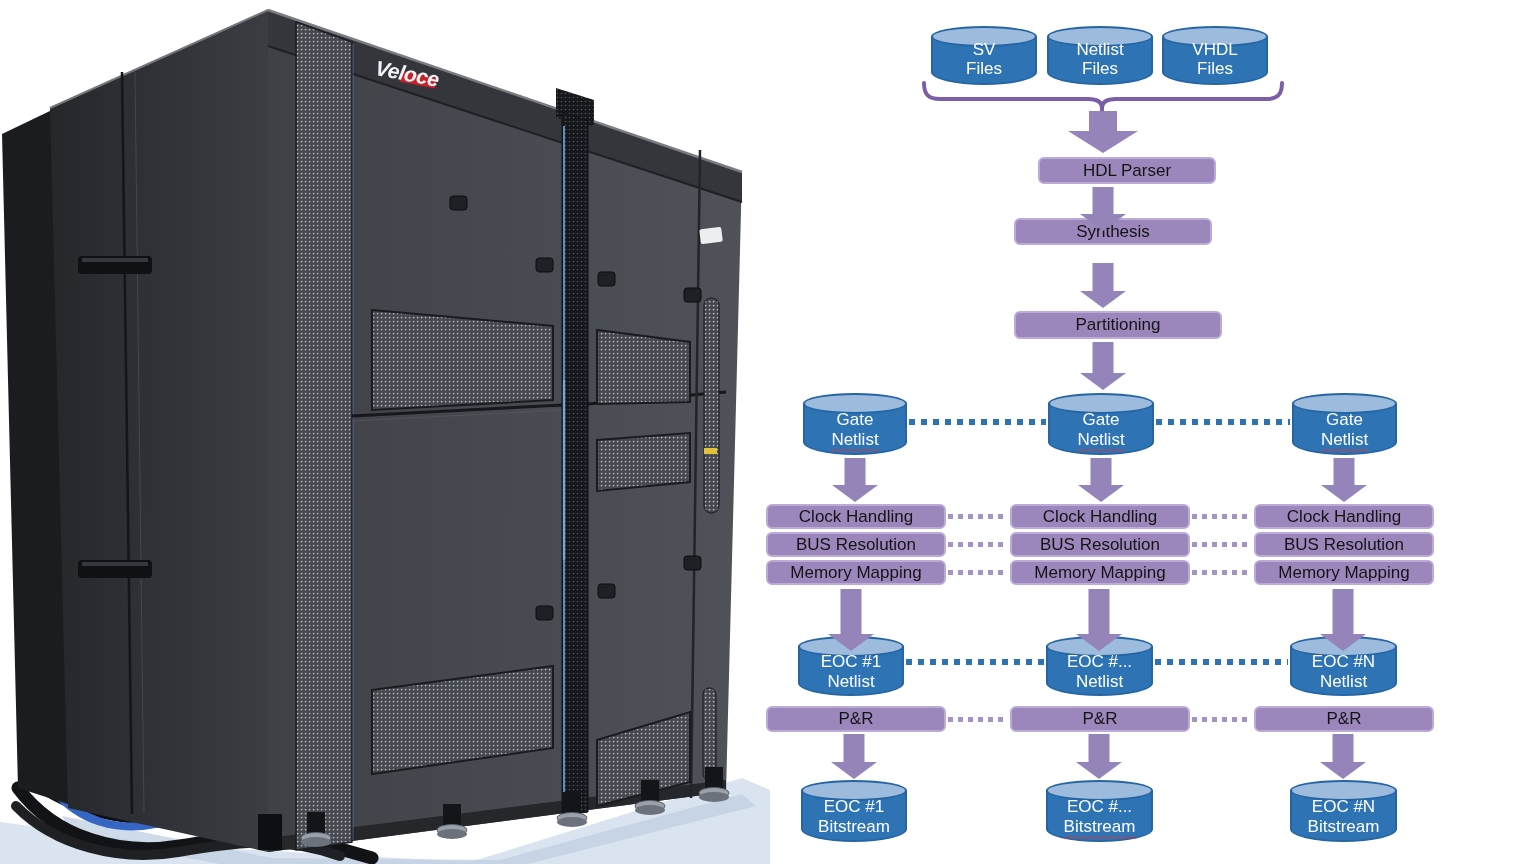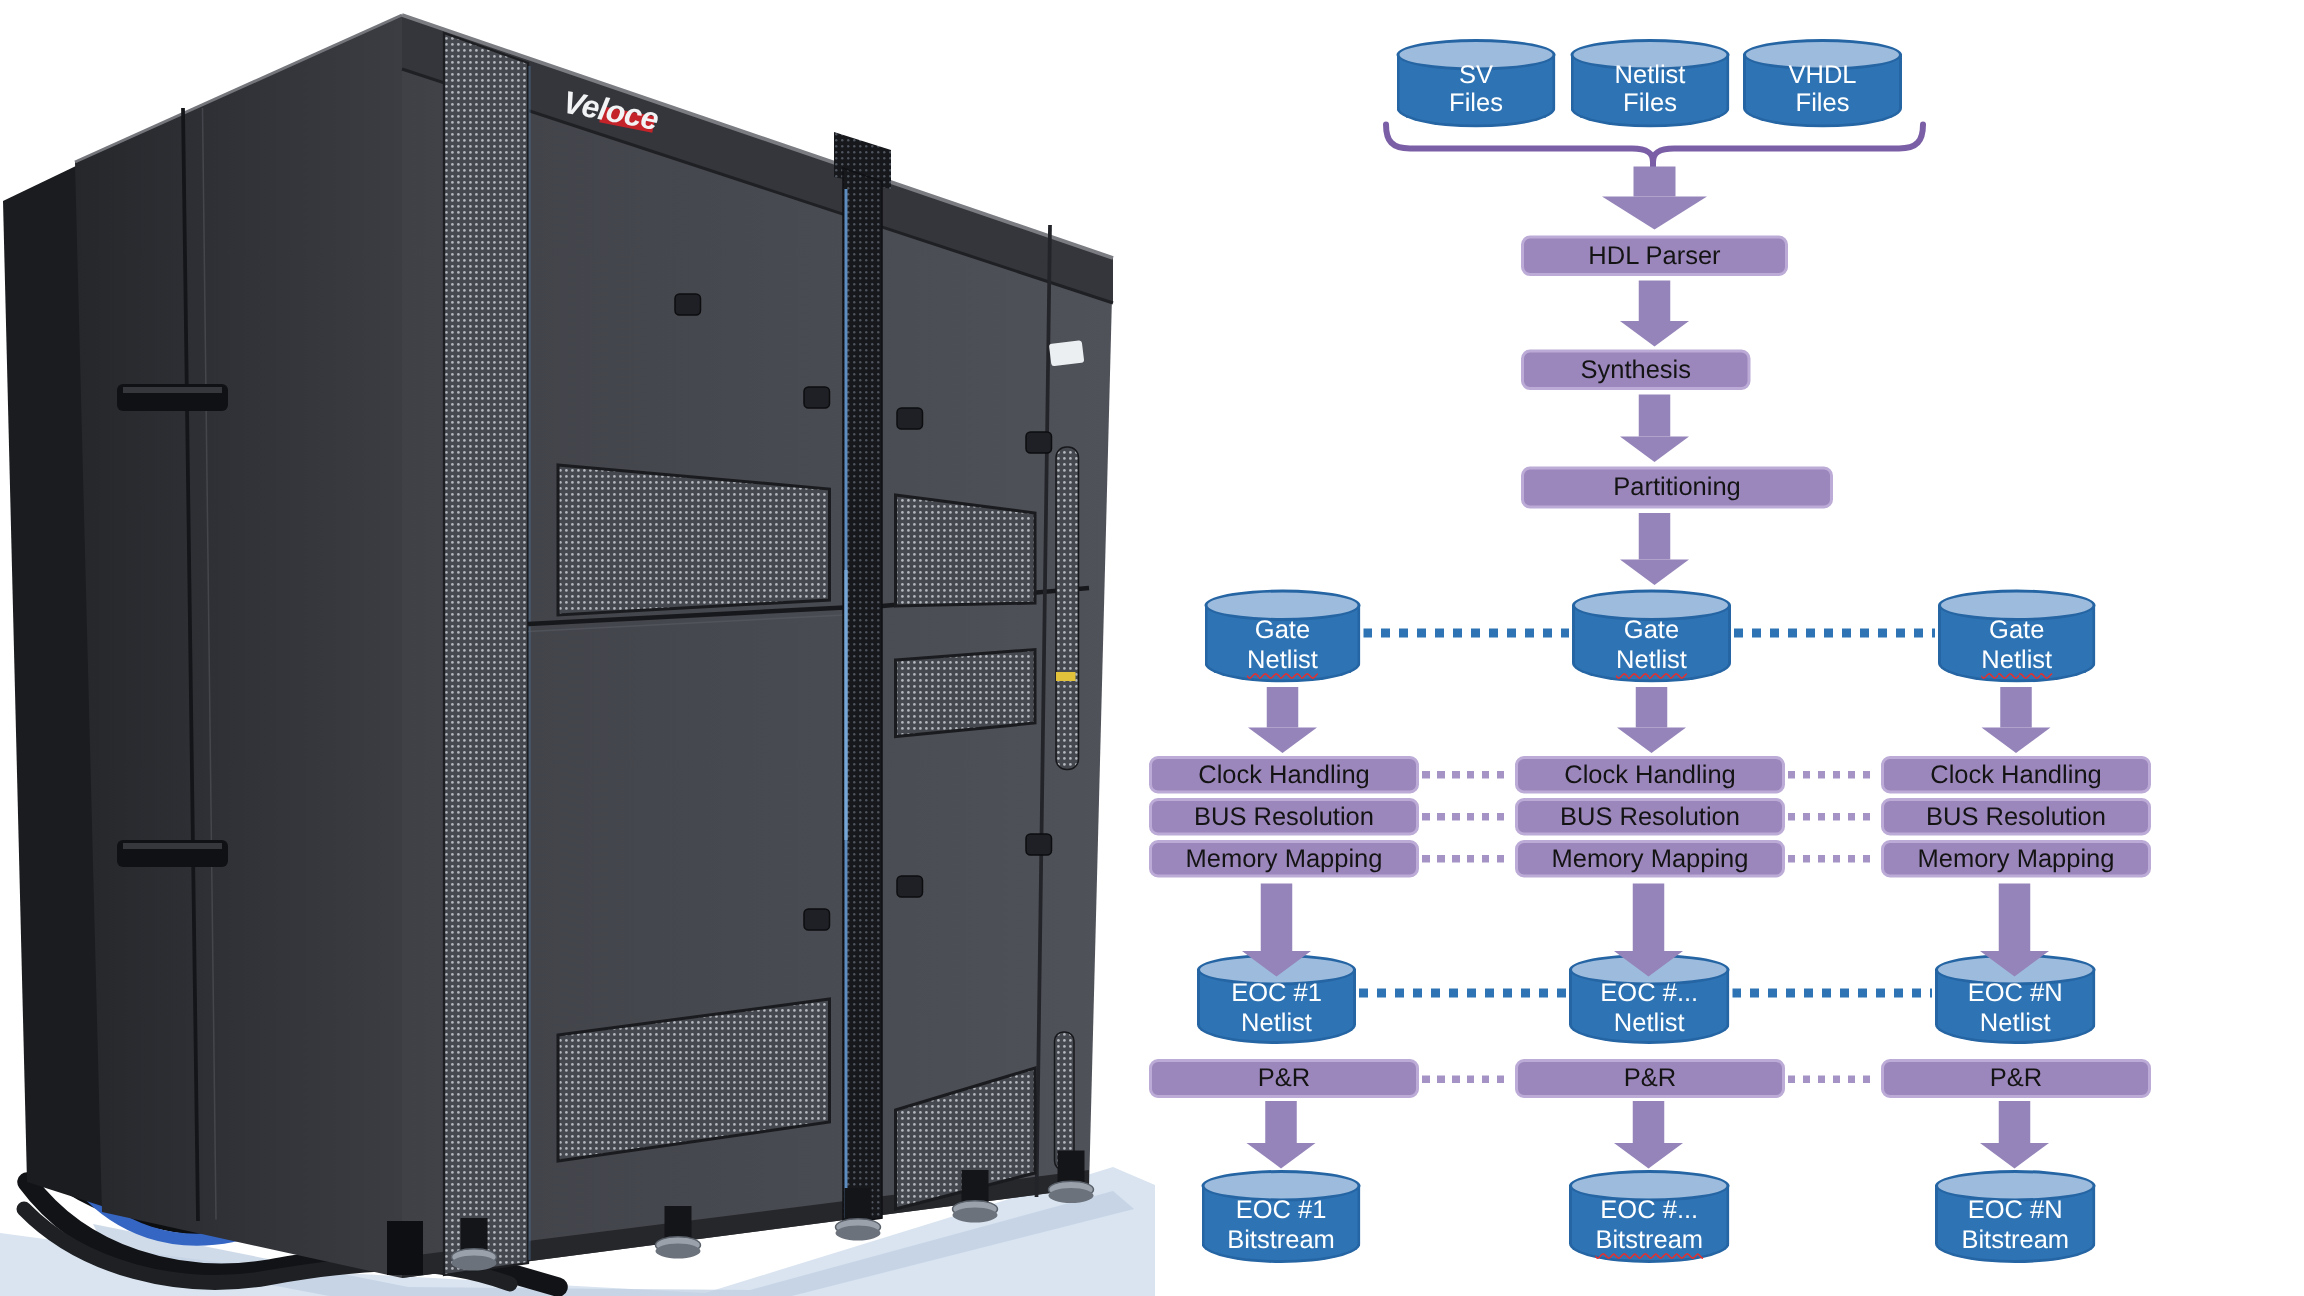--- a/index.html
+++ b/index.html
@@ -187,28 +187,28 @@
 
   <svg class="abs" style="left:920px;top:80px;" width="366" height="40" viewBox="0 0 366 40">
     <path d="M4,3 C4,14 8,19 20,19 L168,19 C178,19 182,22 182,28 L182,37 M182,28 C182,22 186,19 196,19 L346,19 C358,19 362,14 362,3" fill="none" stroke="#7B5FA6" stroke-width="4" stroke-linecap="round" stroke-linejoin="round"></path>
   </svg>
 
   <div class="arr arr-big" style="left:1068px;top:111px;width:70px;height:42px">
     <div class="sh" style="height:20px"></div>
     <div class="hd"></div>
   </div>
 
-  <div class="pbox" style="left:1014px;top:157px;width:178px;height:27px">
+  <div class="pbox" style="left:1038px;top:157px;width:178px;height:27px">
     <span>HDL Parser</span>
   </div>
   <div class="arr" style="left:1080px;top:187px;width:46px;height:44px">
     <div class="sh" style="height:27px"></div>
       <div class="hd"></div>
   </div>
-  <div class="pbox" style="left:1014px;top:233px;width:153px;height:27px">
+  <div class="pbox" style="left:1014px;top:218px;width:198px;height:27px">
     <span>Synthesis</span>
   </div>
   <div class="arr" style="left:1080px;top:263px;width:46px;height:45px">
     <div class="sh" style="height:28px"></div>
       <div class="hd"></div>
   </div>
   <div class="pbox" style="left:1014px;top:311px;width:208px;height:28px">
     <span>Partitioning</span>
   </div>
   <div class="arr" style="left:1080px;top:342px;width:46px;height:48px">

